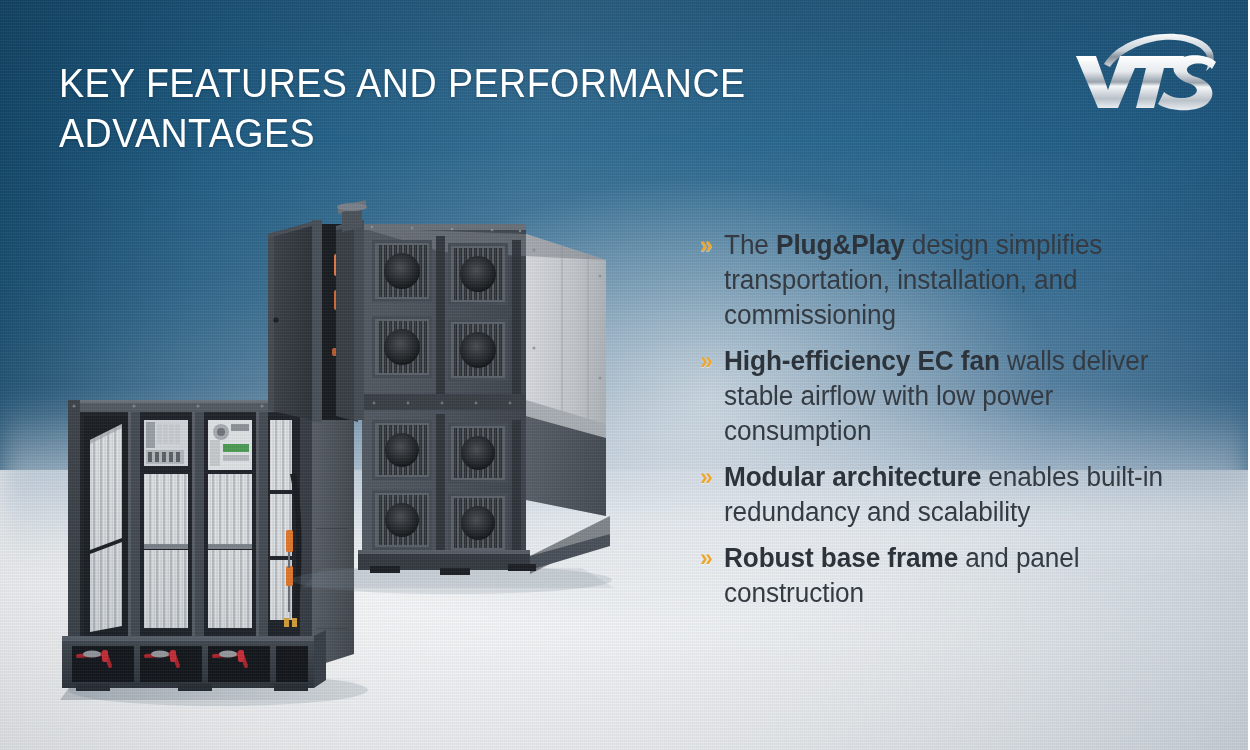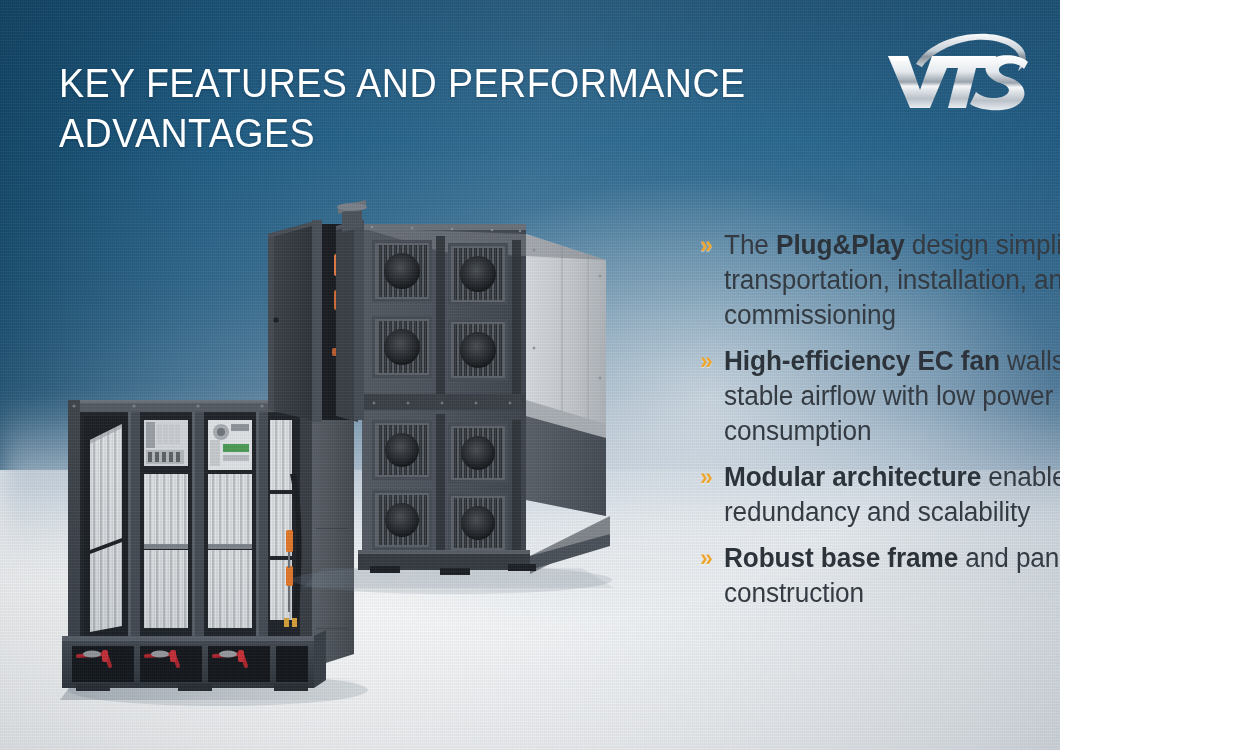--- a/index.html
+++ b/index.html
@@ -2,21 +2,21 @@
 <html><head>
 <meta charset="utf-8">
 <style>
   html,body{margin:0;padding:0;}
   body{
     width:1250px;height:750px;overflow:hidden;
     font-family:"Liberation Sans", sans-serif;
     background:#ffffff;
   }
   .slide{
-    position:relative;width:1060px;height:750px;overflow:hidden;
+    position:relative;width:1248px;height:750px;overflow:hidden;
     background:#cfd8e0;
   }
 
   
   .bg-sky{
     position:absolute;left:0;top:0;width:1250px;height:500px;
     background:linear-gradient(180deg,#1d5478 0%,#24648c 28%,#4d7e9f 58%,#8ca6bc 82%,#bcc9d4 100%);
   }
   .bg-sky-horiz{
     position:absolute;left:0;top:0;width:1250px;height:500px;

